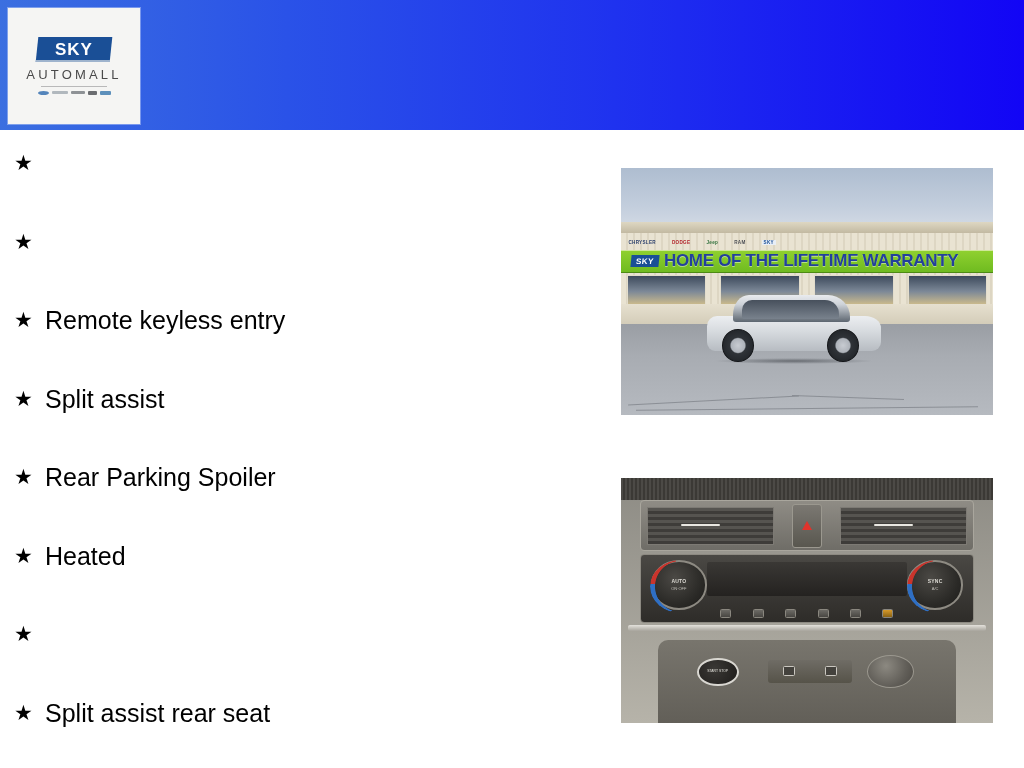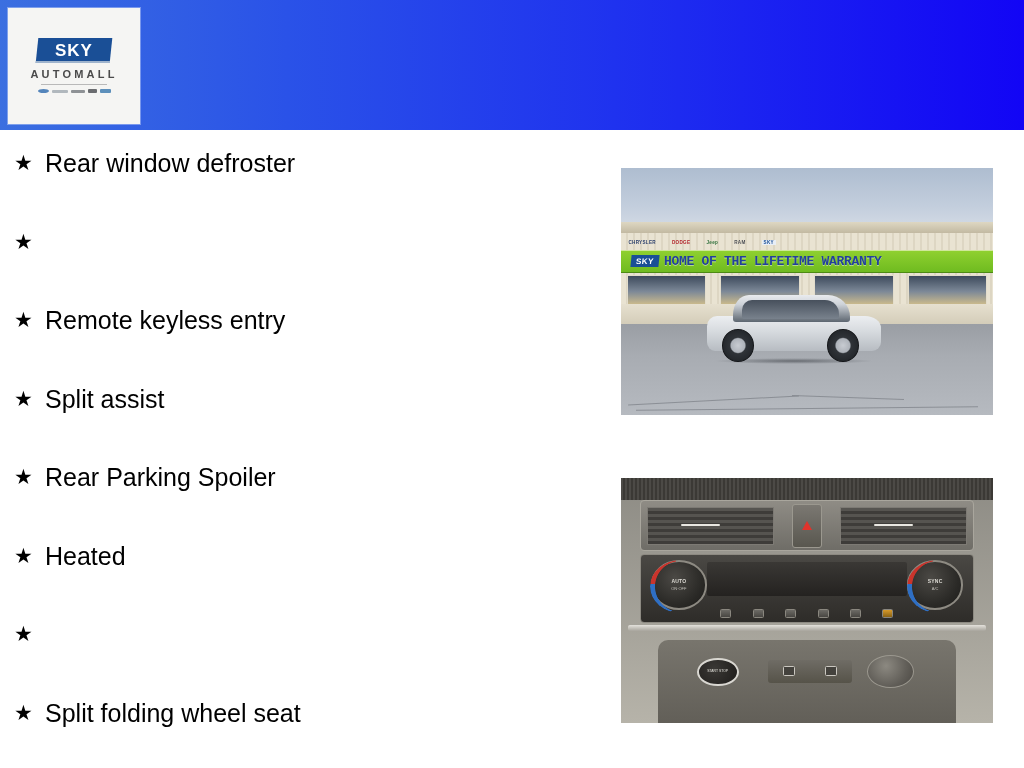--- a/index.html
+++ b/index.html
@@ -28,21 +28,21 @@
     display:flex;align-items:center;justify-content:center;
     transform:skewX(-6deg);
     box-shadow:0 -3px 0 -1px #9fb4cd inset;
   }
   .sky-badge span{
     transform:skewX(6deg);
     color:#ffffff;font-weight:700;font-size:17px;letter-spacing:1px;
     font-family:"Liberation Sans",sans-serif;line-height:1;
   }
   .automall{
-    font-size:11px;letter-spacing:3.2px;color:#4a4a4a;font-weight:700;
+    font-size:13px;letter-spacing:3.2px;color:#4a4a4a;font-weight:400;
     margin-top:3px;
   }
   .logo-rule{width:66px;height:1px;background:#b9b9b9;margin:2px 0 1px;}
   .brandstrip{display:flex;align-items:center;gap:3px;height:6px;}
   .brandstrip i{display:block;background:#2d4d80;border-radius:1px;opacity:.75;}
   .b1{width:11px;height:4px;border-radius:50%!important;background:#1e5fa8!important;}
   .b2{width:16px;height:3px;background:#9aa3ab!important;}
   .b3{width:14px;height:3px;background:#6b7076!important;}
   .b4{width:9px;height:4px;background:#3c3f44!important;}
   .b5{width:11px;height:4px;background:#2a6ea8!important;}
@@ -95,22 +95,22 @@
     background:linear-gradient(to bottom,#8fd02f,#6fbb20);
     display:flex;align-items:center;gap:5px;padding-left:10px;
     box-sizing:border-box;
     border-top:1px solid #cfe79a;border-bottom:1px solid #4d8a14;
   }
   .banner-sky{
     background:#1a4f96;color:#fff;font-size:8px;font-weight:700;
     padding:1.5px 5px;letter-spacing:.5px;transform:skewX(-6deg);
   }
   .banner-text{
-    color:#23409b;font-size:13px;font-weight:800;letter-spacing:-.3px;
-    font-family:Liberation Mono, monospace;white-space:nowrap;
+    color:#23409b;font-size:17px;font-weight:800;letter-spacing:-.3px;
+    font-family:Liberation Sans, sans-serif;white-space:nowrap;
     text-shadow:0 1px 0 rgba(255,255,255,.45);
   }
   .windows{position:absolute;left:0;top:43.5%;width:100%;height:12%;
     display:flex;gap:4%;padding:0 1.5%;box-sizing:border-box;}
   .windows i{flex:1;display:block;
     background:linear-gradient(to bottom,#3d4a5c,#7c8897 55%,#c9b98c 100%);
     border:1.5px solid #e3ddcc;}
   .wall-lower{position:absolute;left:0;top:55%;width:100%;height:9%;
     background:linear-gradient(to bottom,#e6e0cf,#d2cbb7);}
   .lot{position:absolute;left:0;top:63%;width:100%;height:37%;
@@ -222,21 +222,20 @@
         </div>
       </div>
     </div>
 
   </div>
 
   <div class="features">
 
     <div class="feature">
       <span class="star">★</span>
-      <span class="feat-text">Rear window defroster</span>
     </div>
 
     <div class="feature">
       <span class="star">★</span>
     </div>
 
     <div class="feature">
       <span class="star">★</span>
       <span class="feat-text">Remote keyless entry</span>
     </div>
@@ -255,21 +254,21 @@
       <span class="star">★</span>
       <span class="feat-text">Heated</span>
     </div>
 
     <div class="feature">
       <span class="star">★</span>
     </div>
 
     <div class="feature">
       <span class="star">★</span>
-      <span class="feat-text">Split folding wheel seat</span>
+      <span class="feat-text">Split assist rear seat</span>
     </div>
   </div>
 
   <div class="photo" id="photo-exterior">
     <div class="ext">
       <div class="sky"></div>
       <div class="roofline"></div>
       <div class="bldg"></div>
 
       <div class="brandrow">

